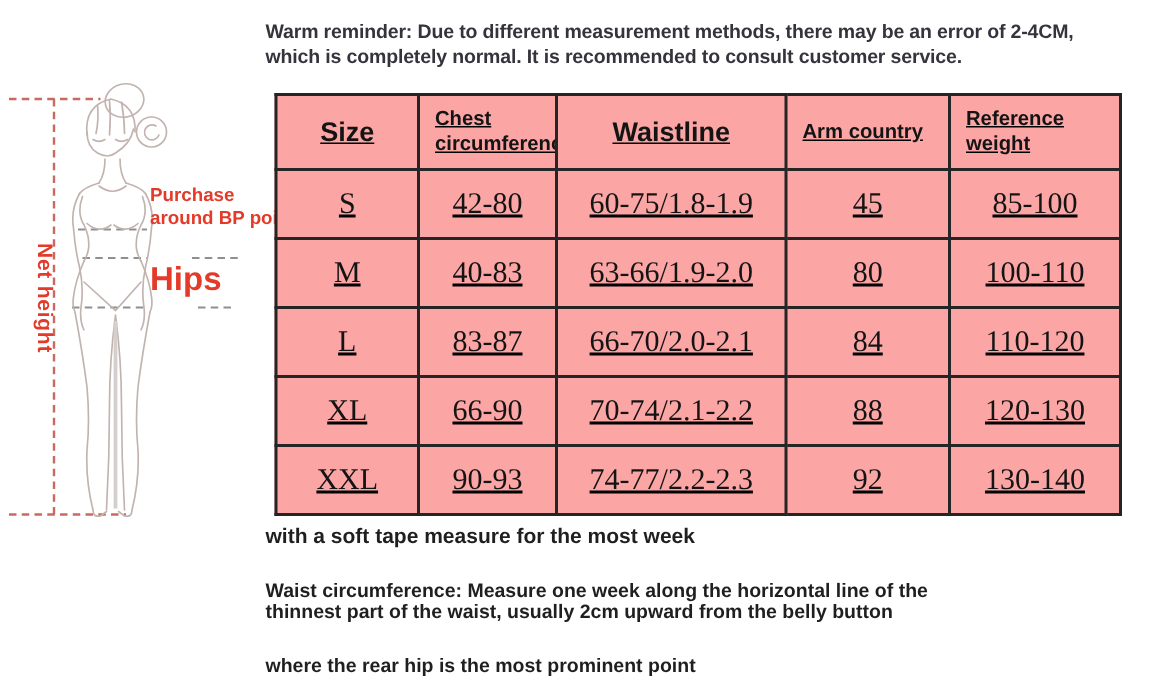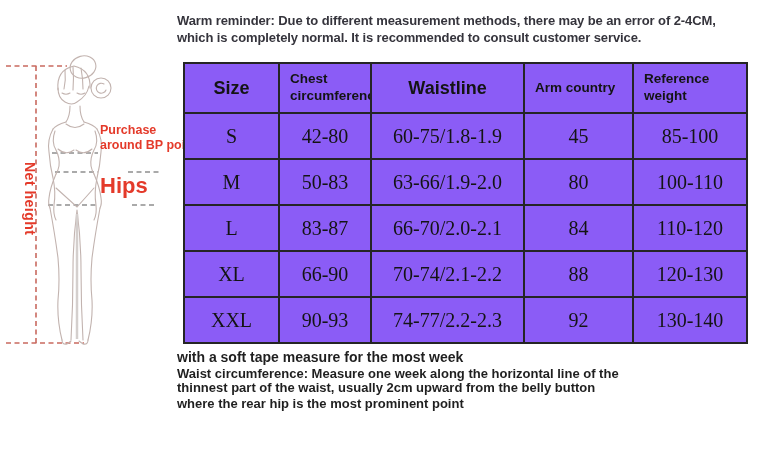--- a/index.html
+++ b/index.html
@@ -15,34 +15,34 @@
   .purchase{left:100px;top:123px;font-size:12.5px;line-height:15px;white-space:nowrap;}
   .hips{left:100px;top:174px;font-size:22px;line-height:24px;}
 
   
   .reminder{position:absolute;left:177px;top:12px;width:600px;color:#35343c;
             font-size:13px;font-weight:bold;line-height:17px;letter-spacing:-.1px;}
   .reminder div{white-space:nowrap;}
 
   
   table.size-table{position:absolute;left:183px;top:62px;width:563px;
-                   border-collapse:collapse;table-layout:fixed;background:#8b5cf6;}
+                   border-collapse:collapse;table-layout:fixed;background:#fca5a5;text-decoration:underline;}
   .size-table th,.size-table td{border:2px solid #252525;padding:0;color:#141414;overflow:hidden;}
   .size-table thead tr{height:50px;}
   .size-table tbody tr{height:46px;}
   th.h-lg{font-size:18px;font-weight:bold;text-align:center;font-family:"Liberation Sans",sans-serif;}
   th.h-sm{font-size:13.5px;font-weight:bold;text-align:left;padding-left:10px;line-height:1.25;
           font-family:"Liberation Sans",sans-serif;}
   .size-table td{font-family:"Liberation Serif",serif;font-size:20px;text-align:center;}
 
   
   .notes{position:absolute;left:177px;top:349px;color:#1f1f1f;font-weight:bold;}
   .notes div{white-space:nowrap;}
   .note-lg{font-size:14px;line-height:16.5px;}
-  .note-sm{font-size:13px;line-height:14.5px;margin-top:1px;}
+  .note-sm{font-size:13px;line-height:14.5px;margin-top:21px;}
 </style>
 </head>
 <body>
 
 <div class="page">
 
   <div class="figure-area">
     <svg width="200" height="460" viewBox="0 0 200 460">
 
       <g stroke="#c9695f" stroke-width="1.6" stroke-dasharray="5 3.5" fill="none">
@@ -119,21 +119,21 @@
     <tbody>
       <tr>
         <td>S</td>
         <td>42-80</td>
         <td>60-75/1.8-1.9</td>
         <td>45</td>
         <td>85-100</td>
       </tr>
       <tr>
         <td>M</td>
-        <td>50-83</td>
+        <td>40-83</td>
         <td>63-66/1.9-2.0</td>
         <td>80</td>
         <td>100-110</td>
       </tr>
       <tr>
         <td>L</td>
         <td>83-87</td>
         <td>66-70/2.0-2.1</td>
         <td>84</td>
         <td>110-120</td>

